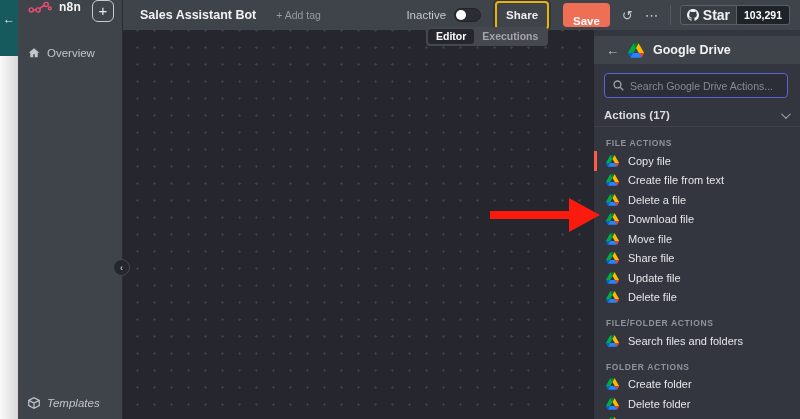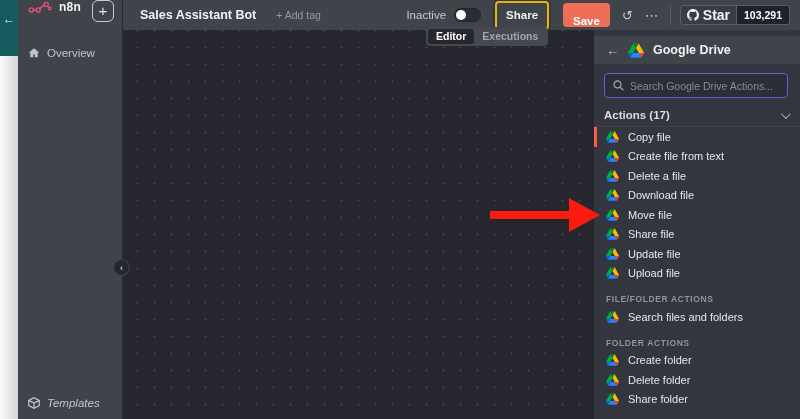--- a/index.html
+++ b/index.html
@@ -168,20 +168,21 @@
           <line x1="10.5" y1="10.5" x2="15" y2="15" stroke="#9a9da5" stroke-width="2"></line>
         </svg>
       <input type="text" placeholder="Search Google Drive Actions..." style="">
     </div>
     <div class="actions-row">
       <span class="actions-label">Actions (17)</span>
       <span class="chev-down"></span>
     </div>
     <div class="panel-divider"></div>
     <div class="action-list" id="action-list">
+  <div class="section-label">FILE ACTIONS</div>
 
   <div class="action-item highlighted">
     <span class="gdrive-icon">
       <svg width="13" height="12" viewBox="0 0 87.3 78">
         <path fill="#0066da" d="m6.6 66.85 3.85 6.65c.8 1.4 1.95 2.5 3.3 3.3l13.75-23.8h-27.5c0 1.55.4 3.1 1.2 4.5z"></path>
         <path fill="#00ac47" d="M43.65 25 29.9 1.2c-1.35.8-2.5 1.9-3.3 3.3l-25.4 44a9.06 9.06 0 0 0-1.2 4.5h27.5z"></path>
         <path fill="#ea4335" d="M73.55 76.8c1.35-.8 2.5-1.9 3.3-3.3l1.6-2.75 7.65-13.25c.8-1.4 1.2-2.95 1.2-4.5h-27.5l5.85 11.5z"></path>
         <path fill="#00832d" d="m43.65 25 13.75-23.8c-1.35-.8-2.9-1.2-4.5-1.2h-18.5c-1.6 0-3.15.45-4.5 1.2z"></path>
         <path fill="#2684fc" d="M59.8 53H27.5L13.75 76.8c1.35.8 2.9 1.2 4.5 1.2h50.8c1.6 0 3.15-.45 4.5-1.2z"></path>
         <path fill="#ffba00" d="m73.4 26.5-12.7-22c-.8-1.4-1.95-2.5-3.3-3.3L43.65 25l16.15 28h27.45c0-1.55-.4-3.1-1.2-4.5z"></path>
@@ -278,21 +279,21 @@
     <span class="gdrive-icon">
       <svg width="13" height="12" viewBox="0 0 87.3 78">
         <path fill="#0066da" d="m6.6 66.85 3.85 6.65c.8 1.4 1.95 2.5 3.3 3.3l13.75-23.8h-27.5c0 1.55.4 3.1 1.2 4.5z"></path>
         <path fill="#00ac47" d="M43.65 25 29.9 1.2c-1.35.8-2.5 1.9-3.3 3.3l-25.4 44a9.06 9.06 0 0 0-1.2 4.5h27.5z"></path>
         <path fill="#ea4335" d="M73.55 76.8c1.35-.8 2.5-1.9 3.3-3.3l1.6-2.75 7.65-13.25c.8-1.4 1.2-2.95 1.2-4.5h-27.5l5.85 11.5z"></path>
         <path fill="#00832d" d="m43.65 25 13.75-23.8c-1.35-.8-2.9-1.2-4.5-1.2h-18.5c-1.6 0-3.15.45-4.5 1.2z"></path>
         <path fill="#2684fc" d="M59.8 53H27.5L13.75 76.8c1.35.8 2.9 1.2 4.5 1.2h50.8c1.6 0 3.15-.45 4.5-1.2z"></path>
         <path fill="#ffba00" d="m73.4 26.5-12.7-22c-.8-1.4-1.95-2.5-3.3-3.3L43.65 25l16.15 28h27.45c0-1.55-.4-3.1-1.2-4.5z"></path>
       </svg>
     </span>
-    <span class="item-label">Upload file</span>
+    <span class="item-label">Delete file</span>
   </div>
 
   <div class="section-label">FILE/FOLDER ACTIONS</div>
 
   <div class="action-item">
     <span class="gdrive-icon">
       <svg width="13" height="12" viewBox="0 0 87.3 78">
         <path fill="#0066da" d="m6.6 66.85 3.85 6.65c.8 1.4 1.95 2.5 3.3 3.3l13.75-23.8h-27.5c0 1.55.4 3.1 1.2 4.5z"></path>
         <path fill="#00ac47" d="M43.65 25 29.9 1.2c-1.35.8-2.5 1.9-3.3 3.3l-25.4 44a9.06 9.06 0 0 0-1.2 4.5h27.5z"></path>
         <path fill="#ea4335" d="M73.55 76.8c1.35-.8 2.5-1.9 3.3-3.3l1.6-2.75 7.65-13.25c.8-1.4 1.2-2.95 1.2-4.5h-27.5l5.85 11.5z"></path>

